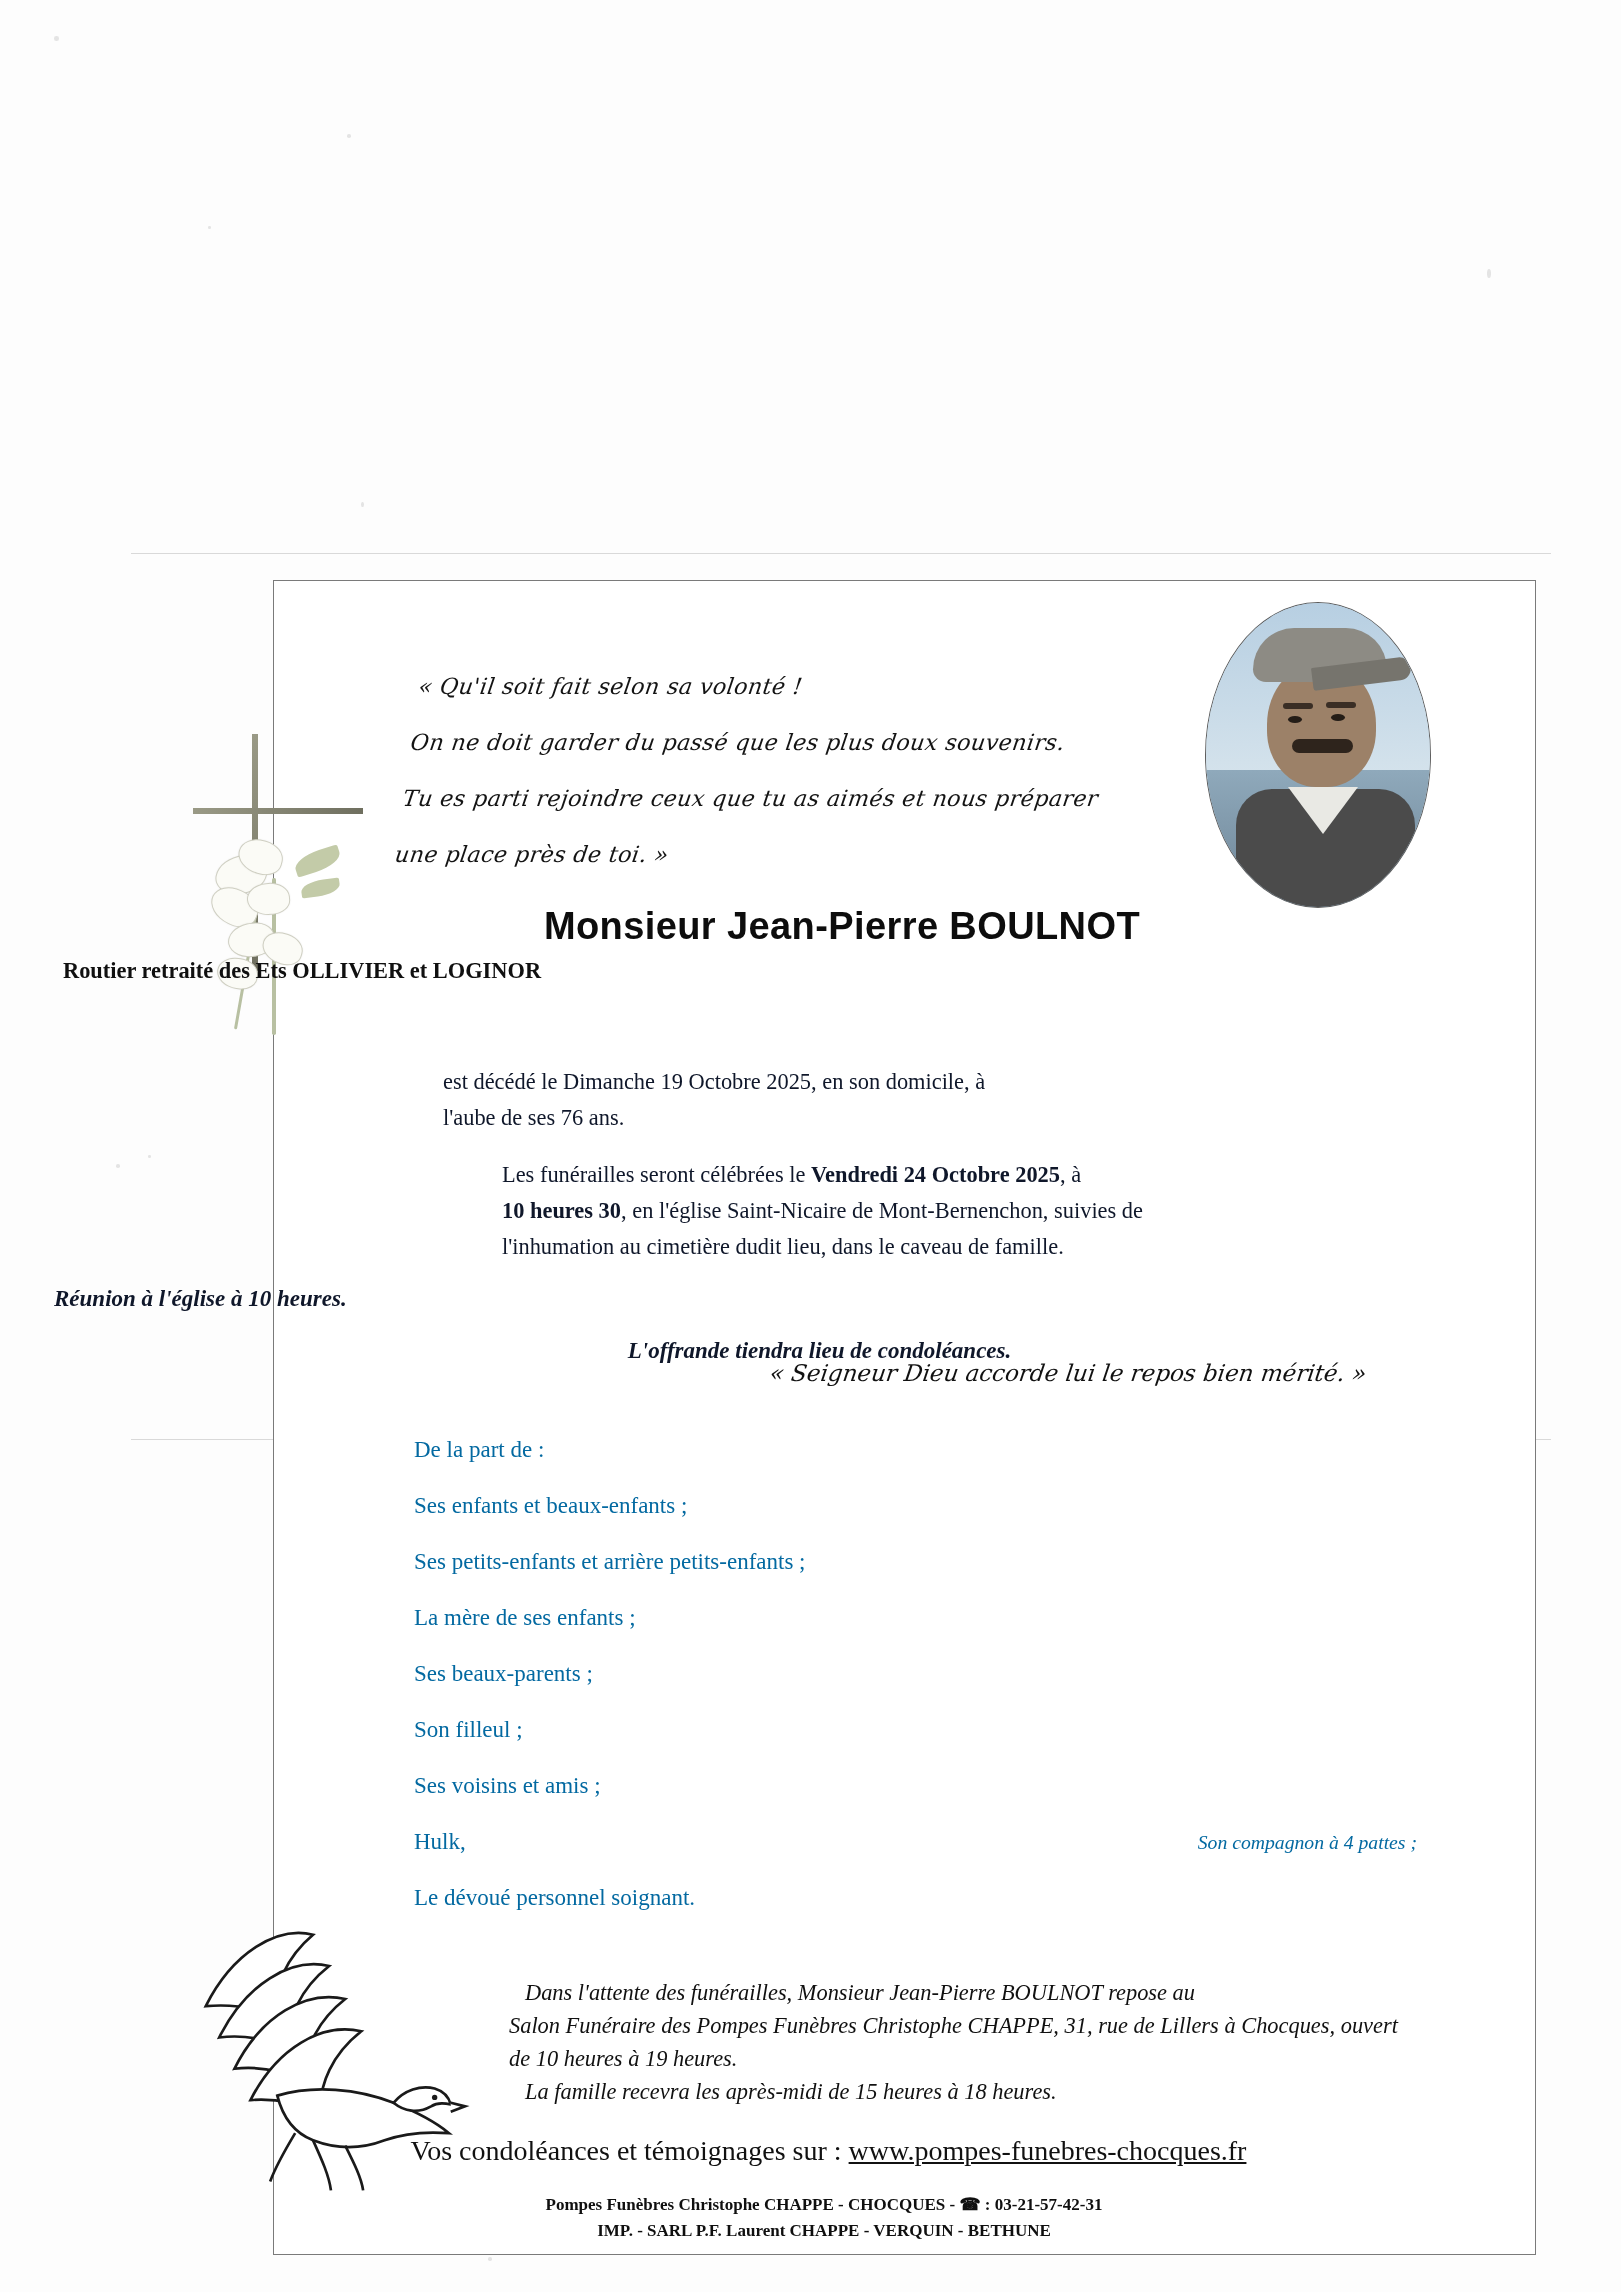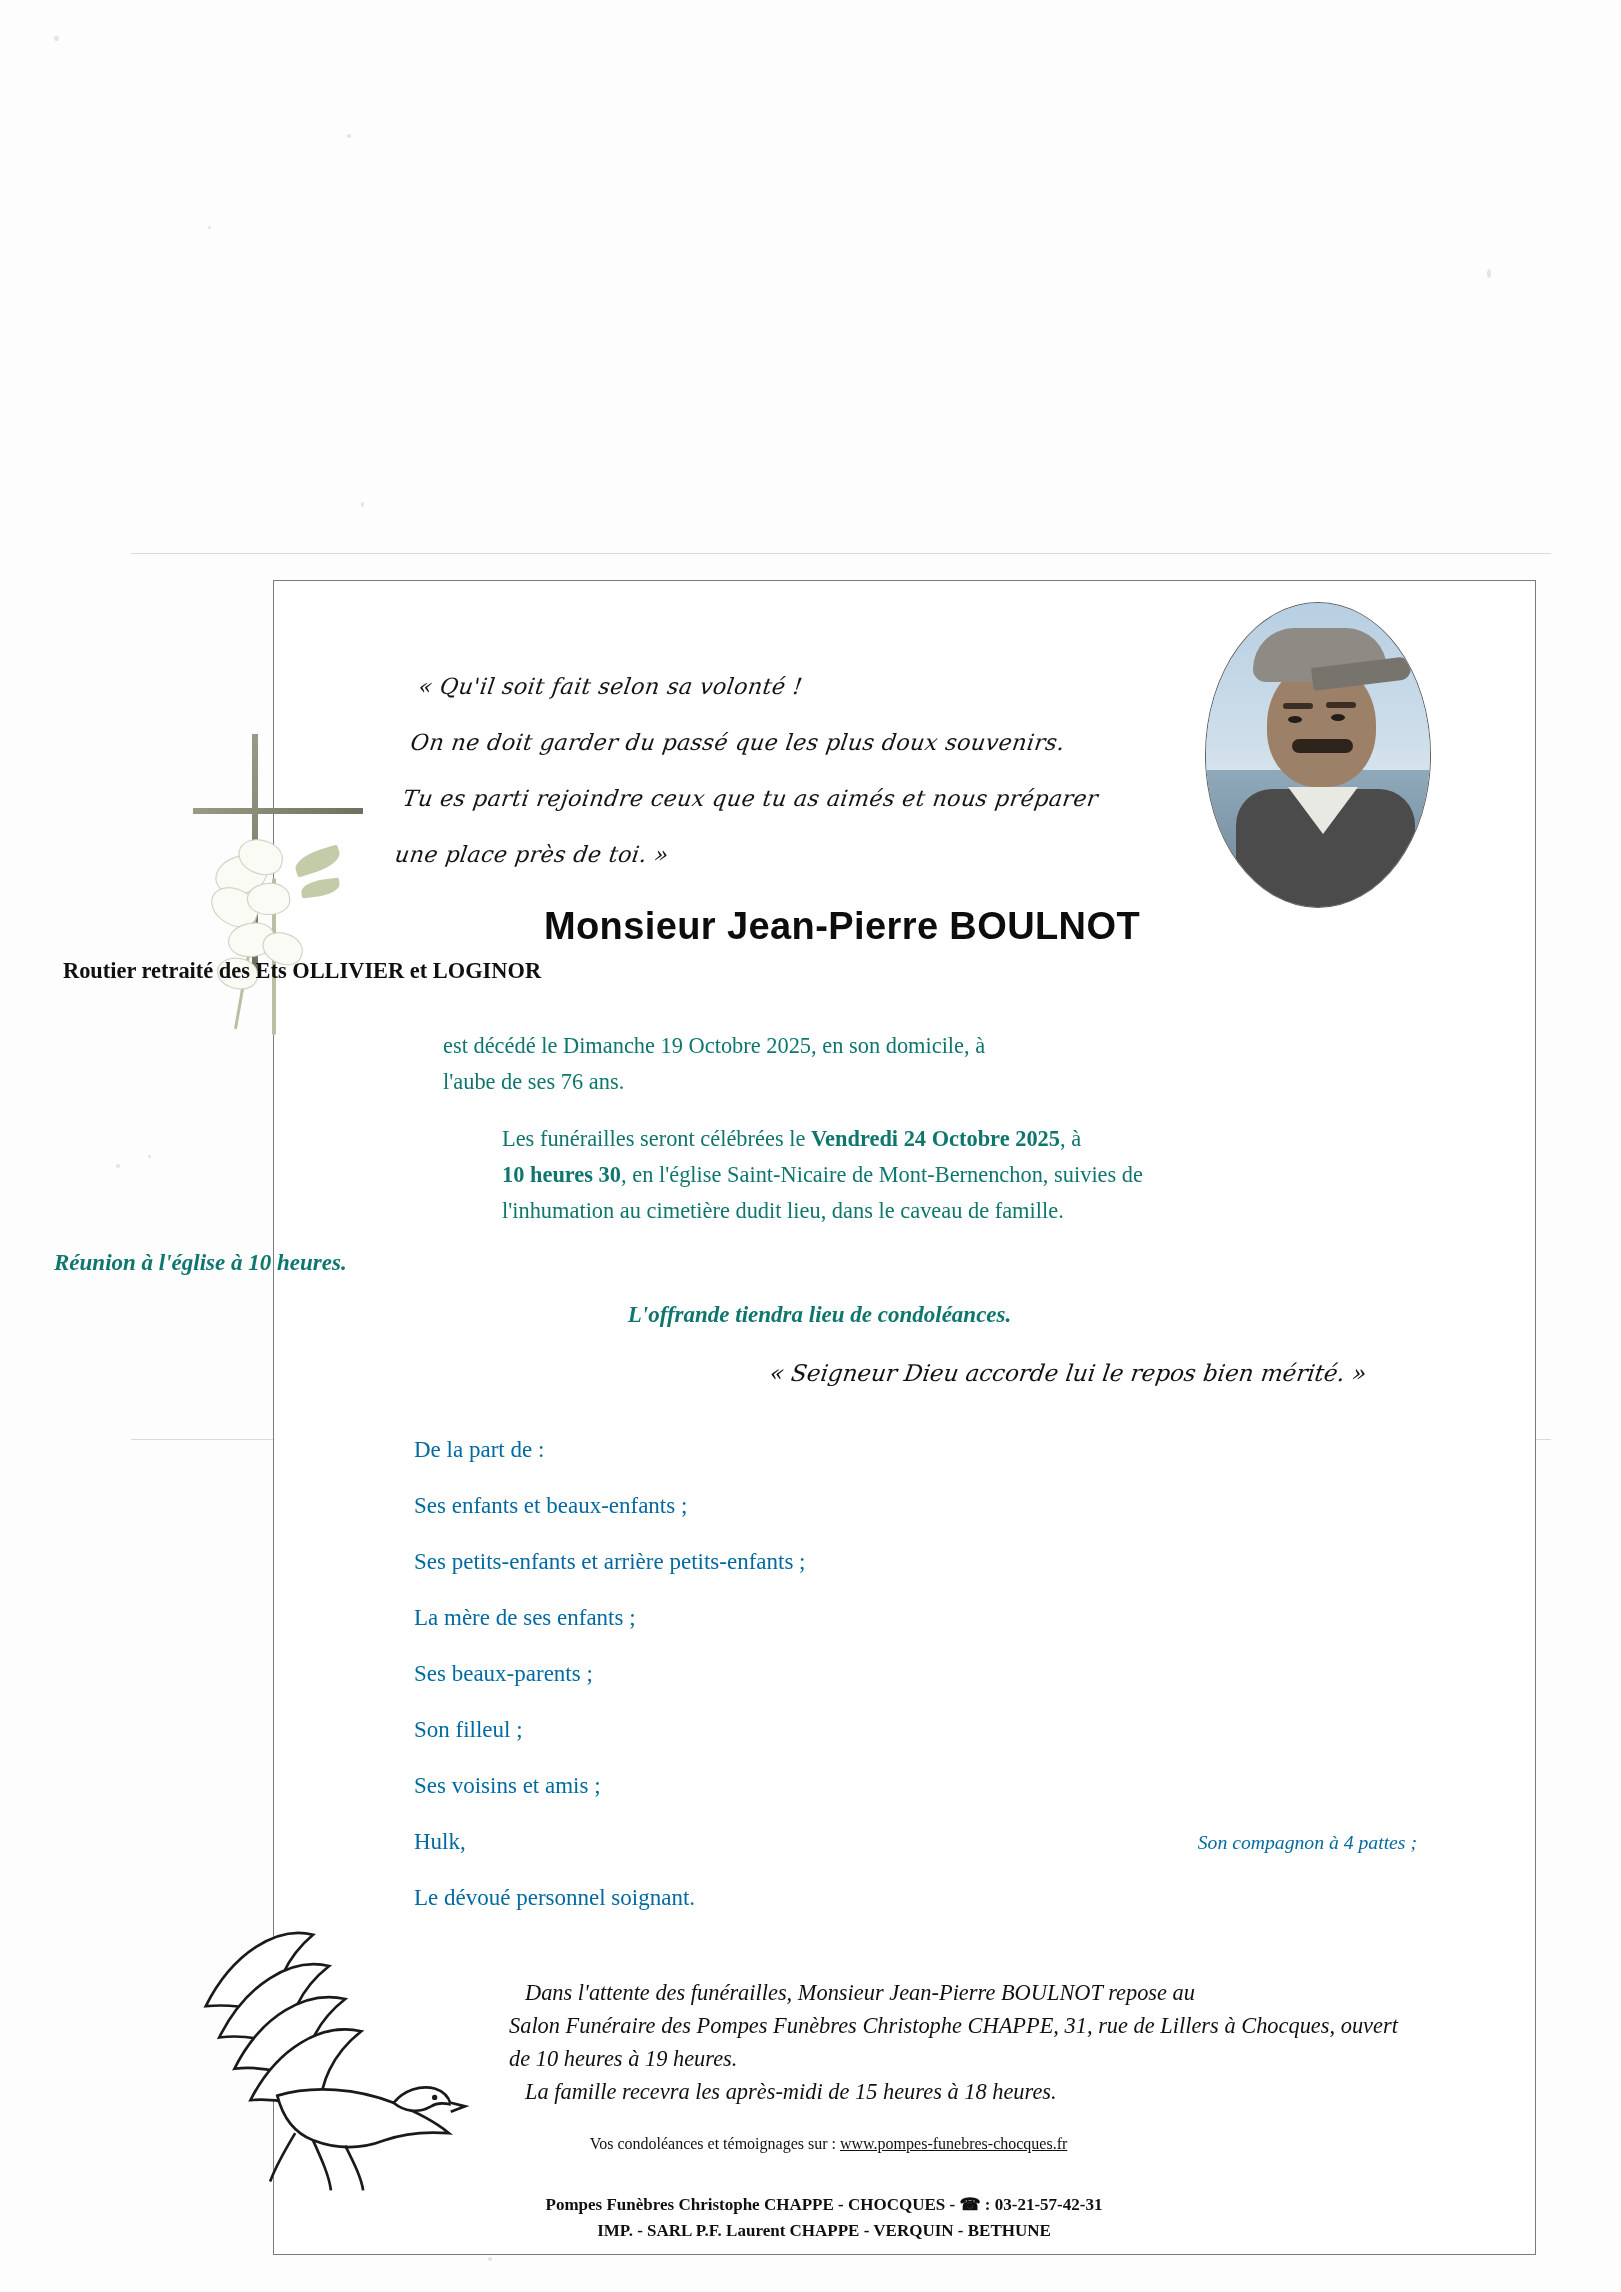--- a/index.html
+++ b/index.html
@@ -213,21 +213,22 @@
     font-weight: bold;
     font-size: 22.4px;
     color: #101010;
     padding-left: 63px;
   }
 
   .para {
     position: absolute;
     font-size: 22.4px;
     line-height: 36px;
-    color: #0f766e;
+    color: #0f172a;
+    margin-top: 36px;
   }
   .para b { font-weight: bold; }
 
   .decease {
     left: 443px;
     top: 1028px;
     width: 752px;
     text-align: left;
   }
   .funeral {
@@ -294,21 +295,21 @@
     font-size: 22.4px;
     line-height: 33px;
   }
   .repose .indent { display: block; text-indent: 16px; }
 
   .condol {
     position: absolute;
     left: 0; right: 0;
     top: 2135px;
     text-align: center;
-    font-size: 16px;
+    font-size: 28px;
     padding-left: 36px;
   }
   .condol u { text-decoration: underline; }
 
   .footer {
     position: absolute;
     left: 0; right: 0;
     top: 2192px;
     text-align: center;
     font-size: 17px;

